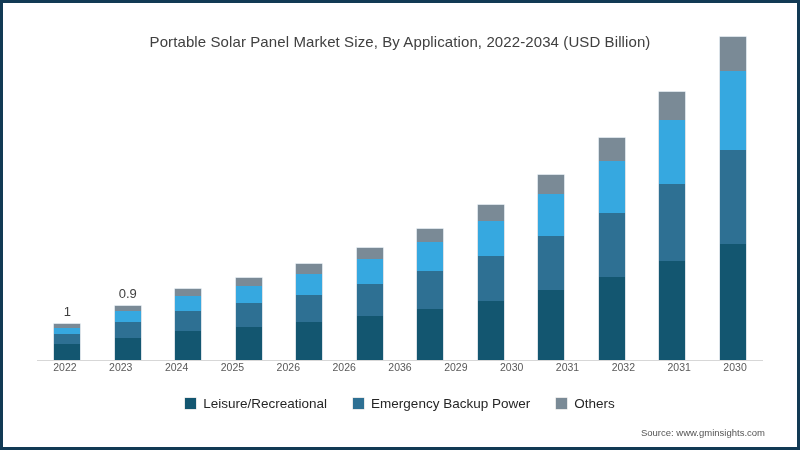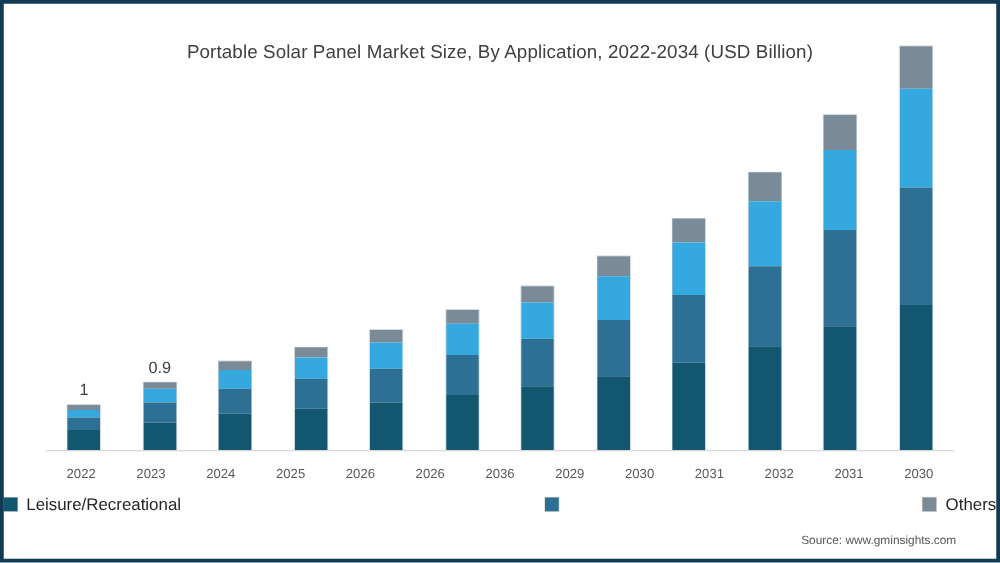--- a/index.html
+++ b/index.html
@@ -73,37 +73,36 @@
     transform:translateX(-50%);
     margin-bottom:5px;
     font-size:13px;
     color:#404040;
     white-space:nowrap;
   }
   
   .xaxis{
     position:absolute;
     left:34px;right:34px;
-    top:370px;
-    display:flex;
-    justify-content:center;
+    top:358px;
+    display:flex;
   }
   .xtick{
     flex:1 1 0;
     text-align:center;
     font-size:10.5px;
     color:#595959;
   }
   
   .legend{
     position:absolute;
     left:0;right:0;
     top:393px;
     display:flex;
-    justify-content:space-between;
+    justify-content:center;
     align-items:center;
     gap:26px;
   }
   .litem{display:flex;align-items:center;gap:7px;}
   .swatch{
     width:11px;height:11px;
     display:inline-block;
     box-shadow:0 0 0 .5px rgba(0,0,0,.18);
   }
   .ltext{font-size:13.5px;color:#262626;white-space:nowrap;}
@@ -243,20 +242,21 @@
       <div class="xtick">2030</div>
     </div>
 
   <div class="legend">
       <div class="litem">
         <span class="swatch" style="background: rgb(19, 86, 112);"></span>
         <span class="ltext">Leisure/Recreational</span>
       </div>
       <div class="litem">
         <span class="swatch" style="background: rgb(46, 112, 147);"></span>
+        <span class="ltext">Emergency Backup Power</span>
       </div>
       <div class="litem">
         <span class="swatch" style="background: rgb(122, 138, 150);"></span>
         <span class="ltext">Others</span>
       </div>
     </div>
 
   <div class="source">Source: www.gminsights.com</div>
 
 </div>

